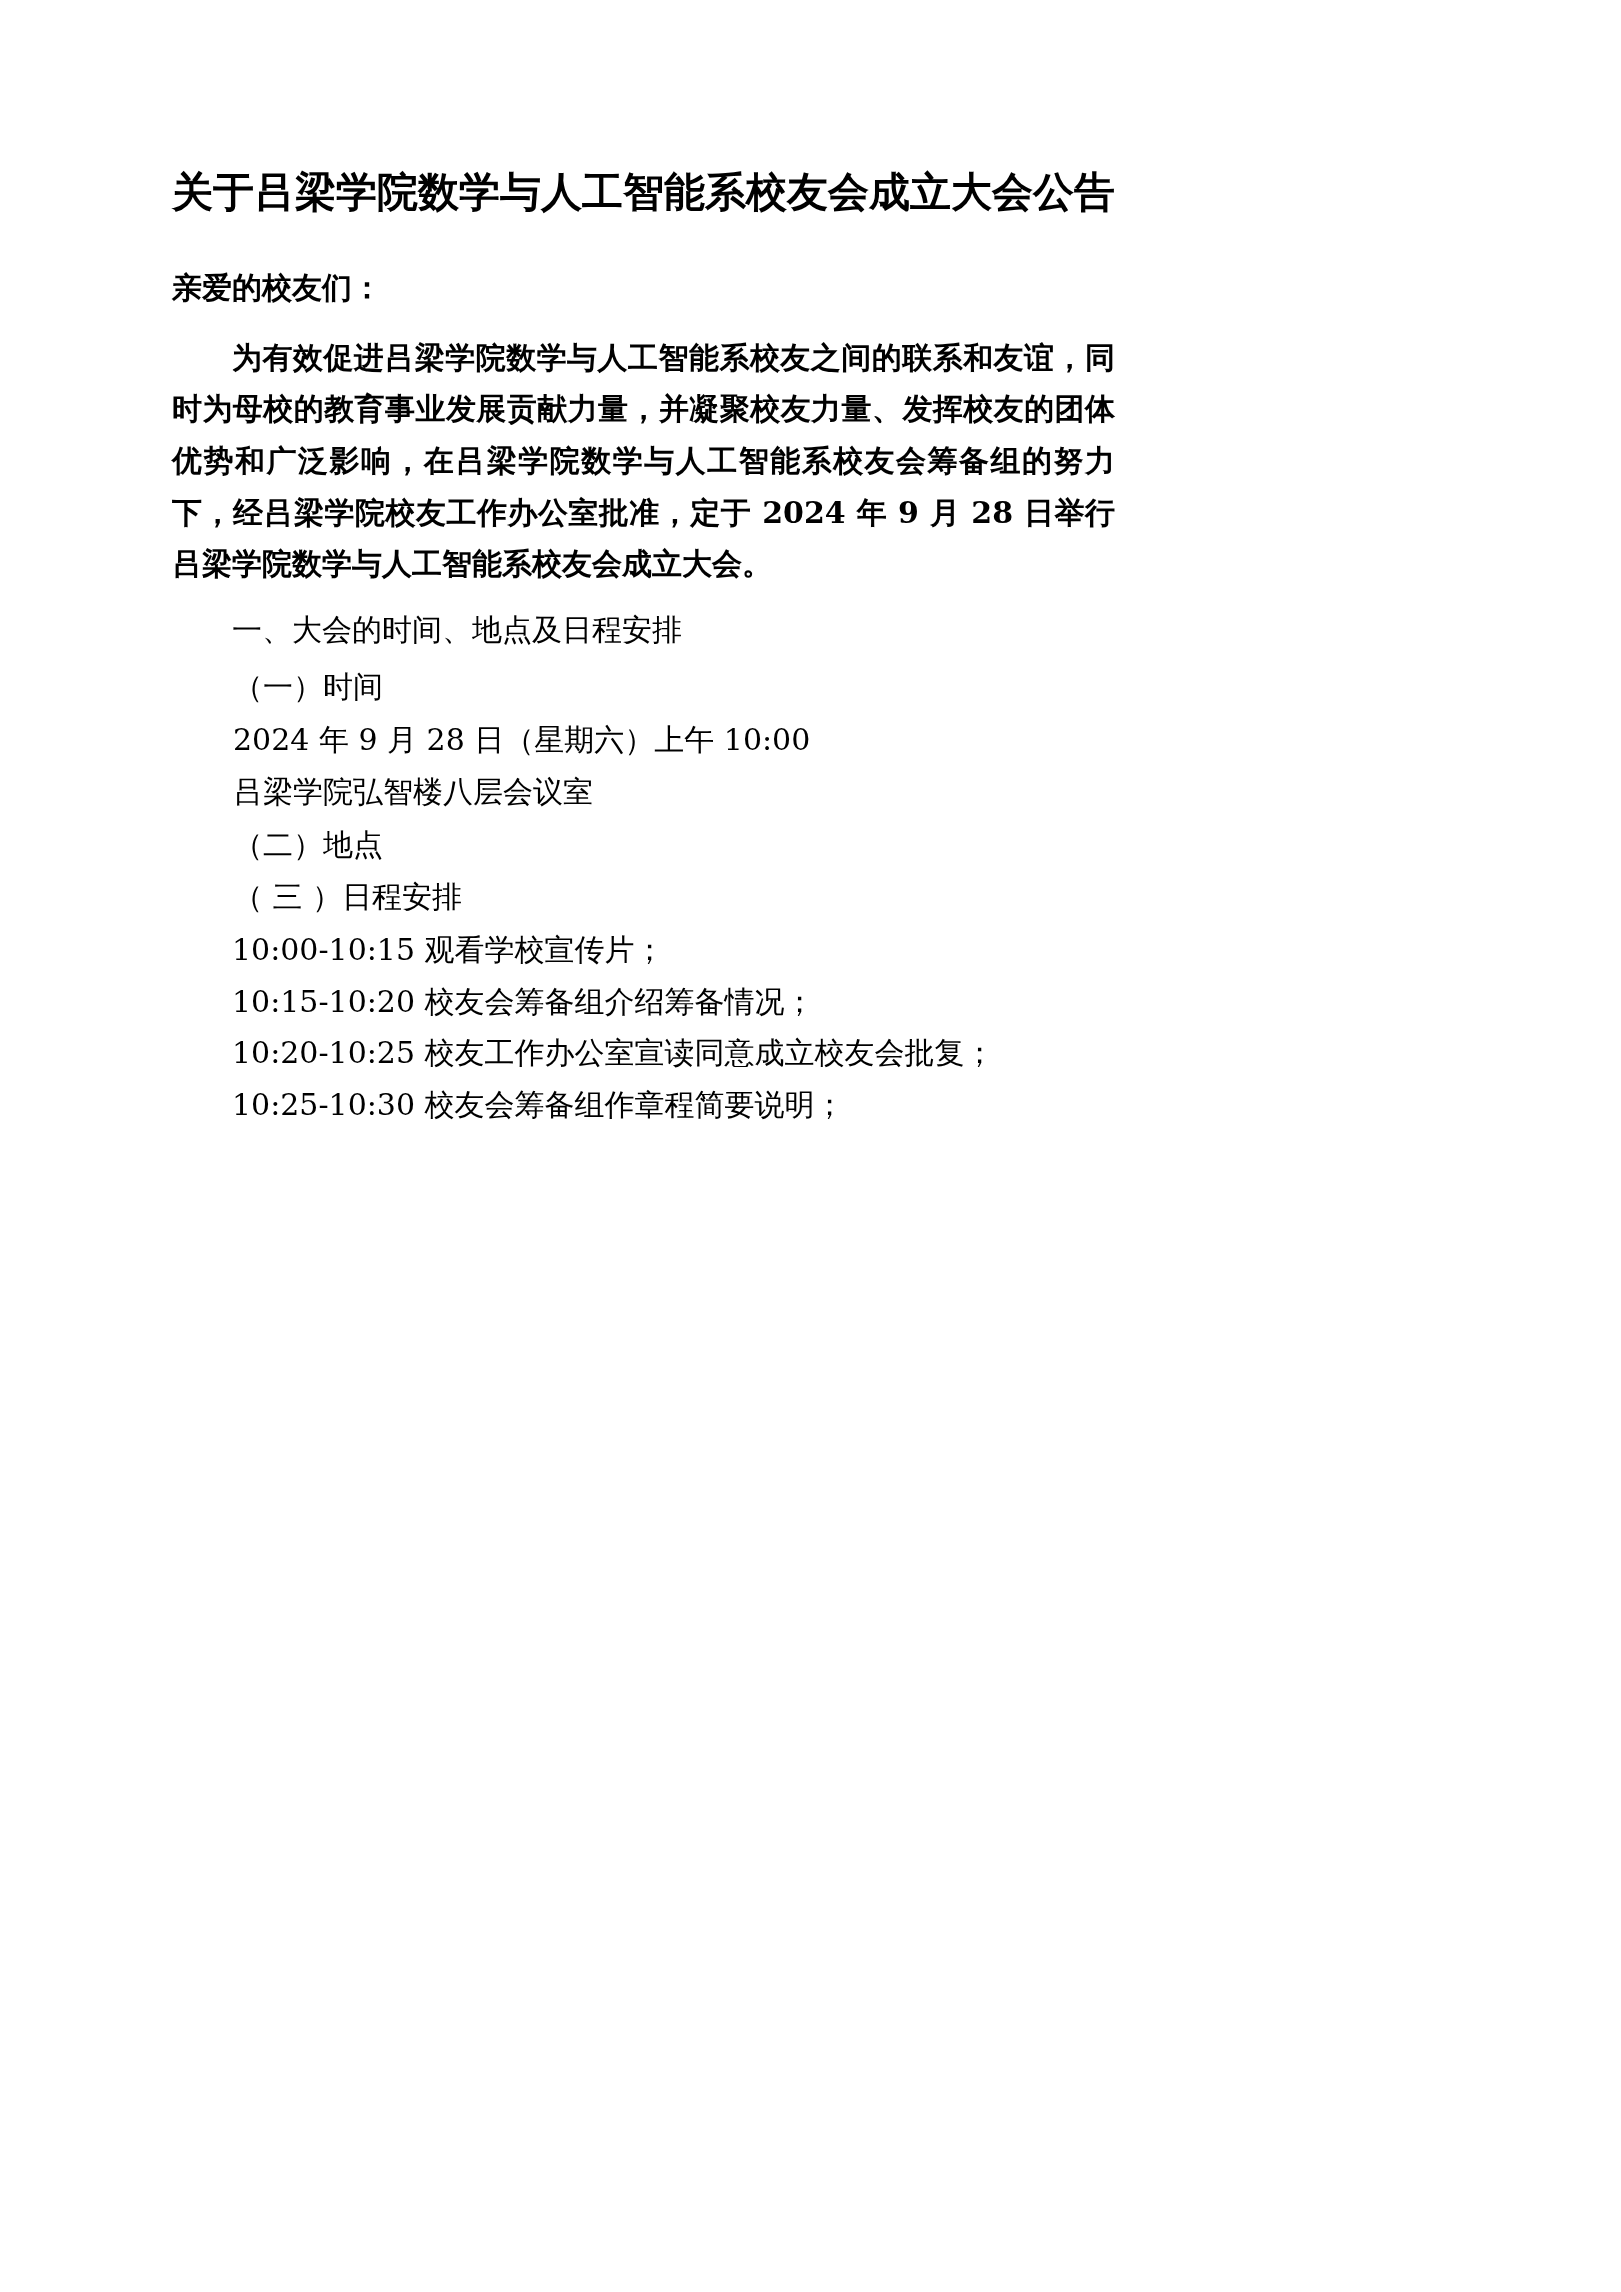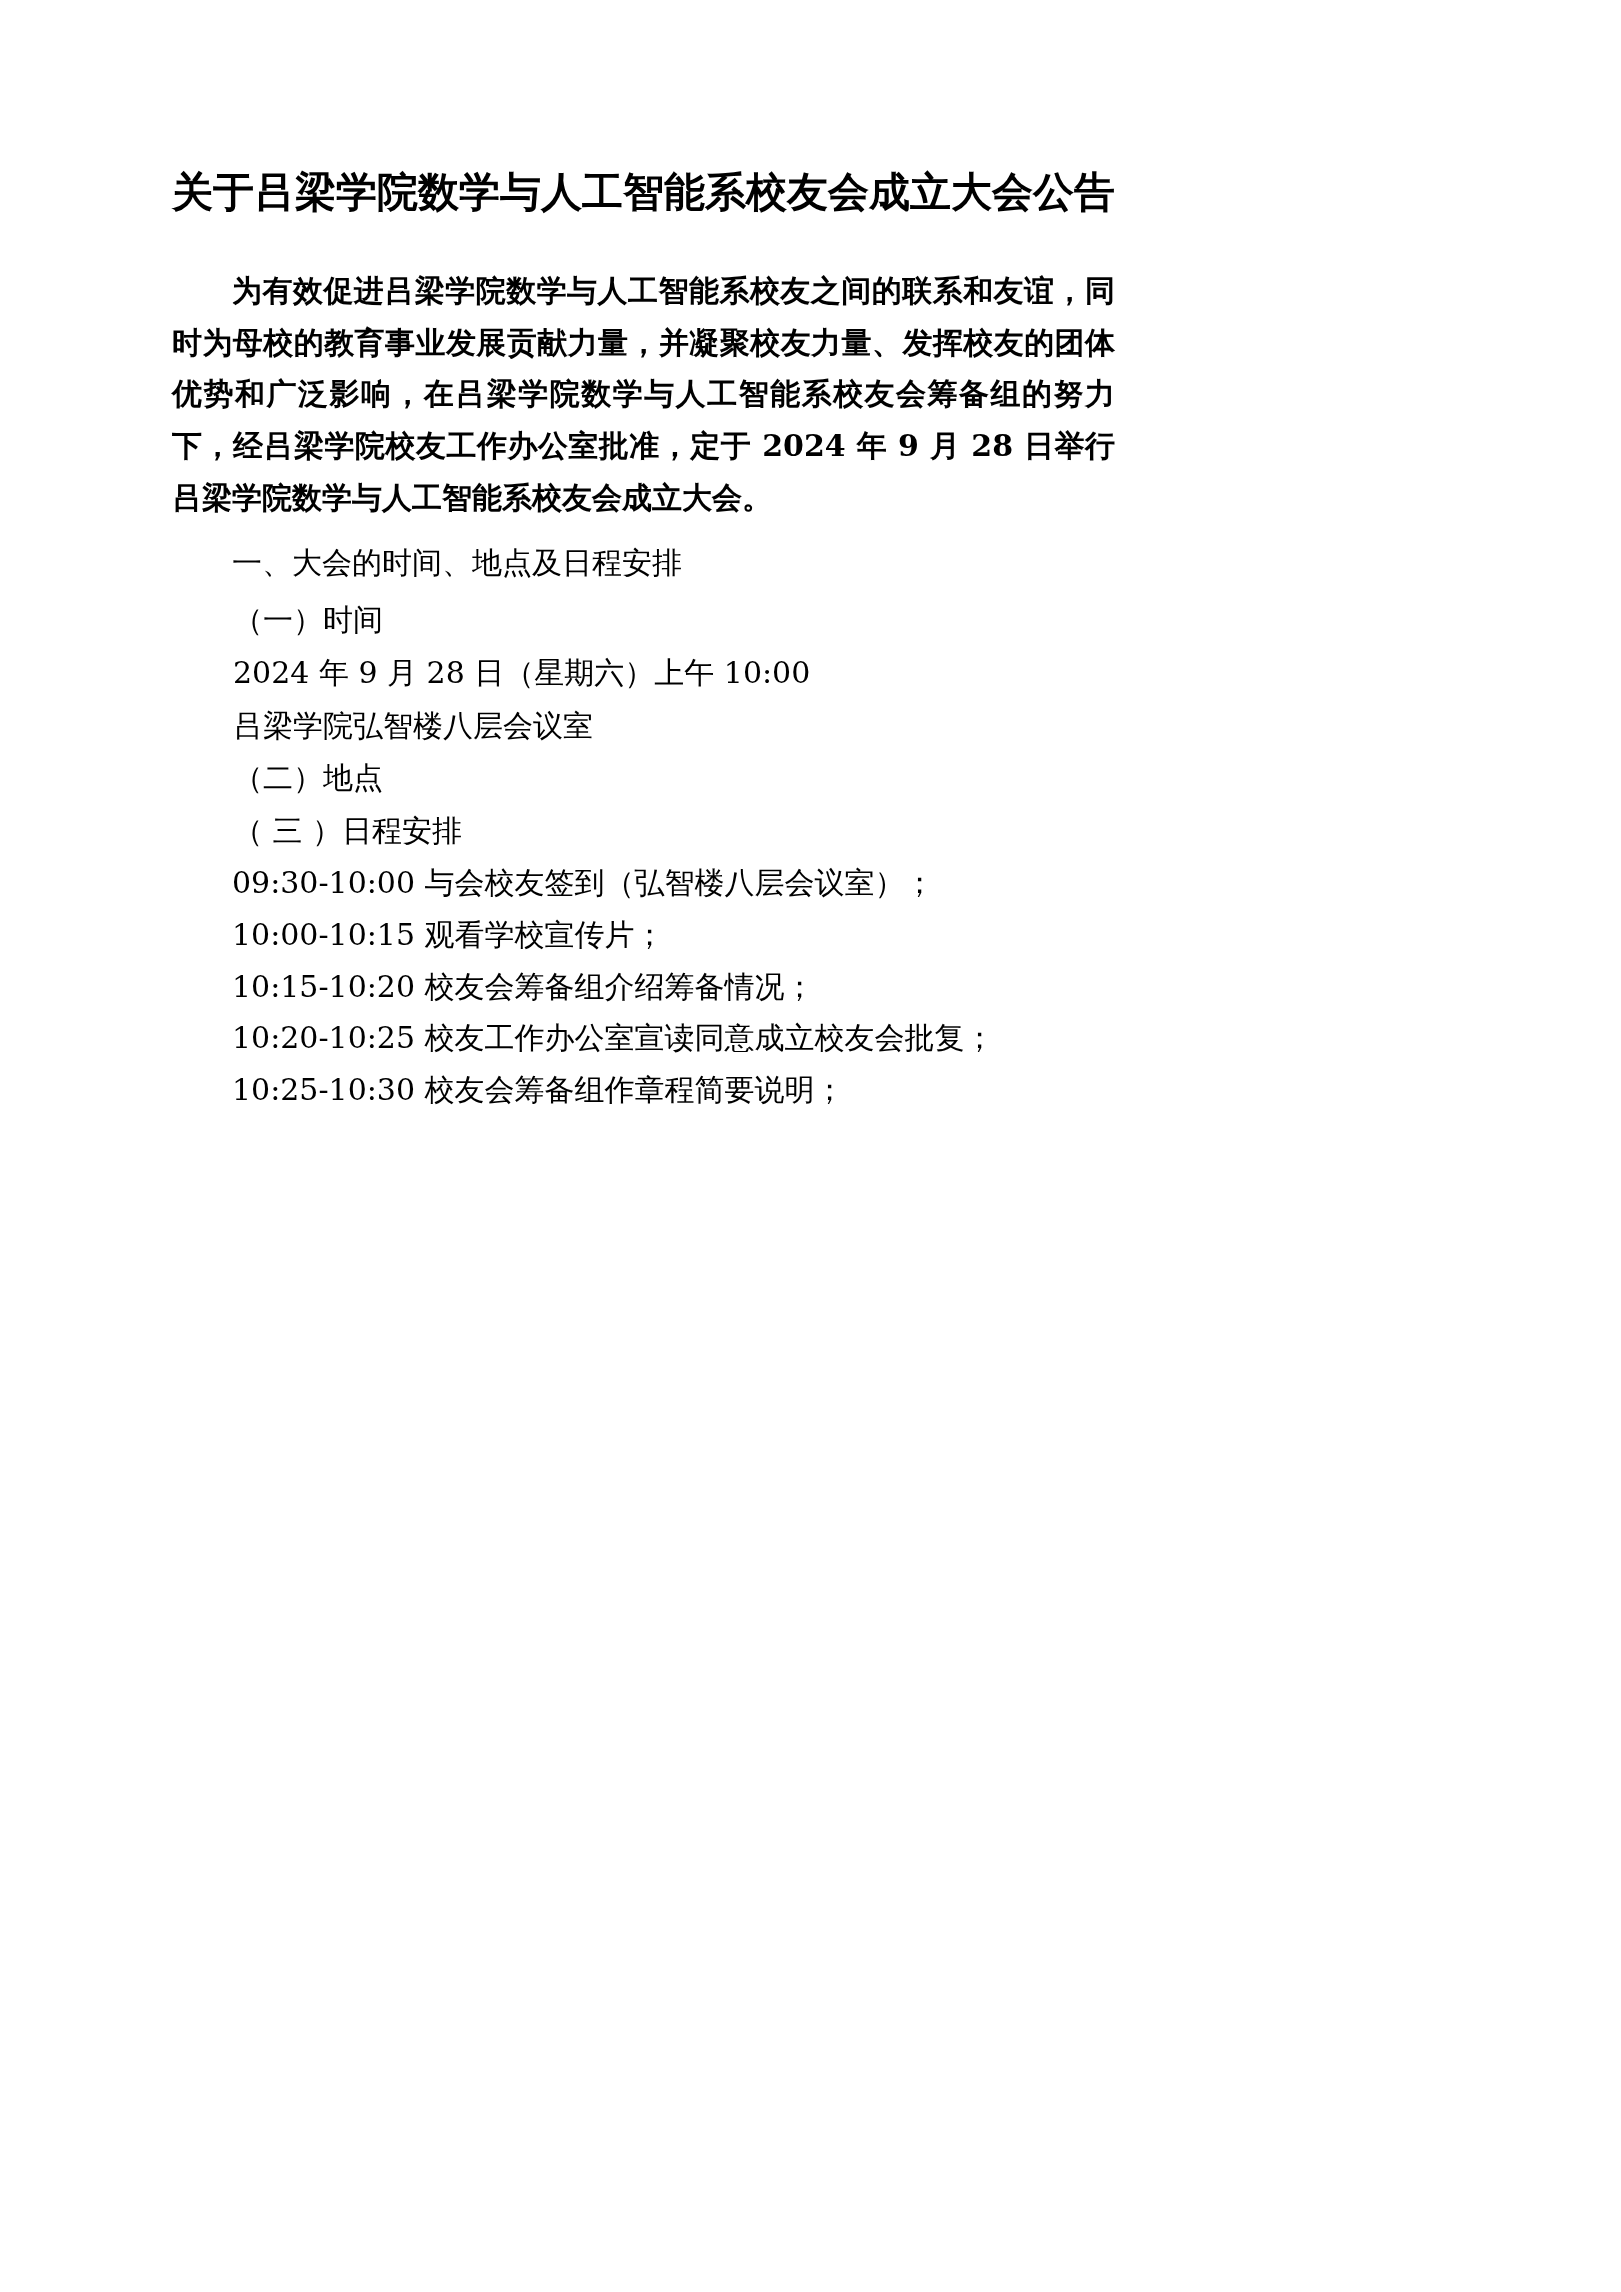--- a/index.html
+++ b/index.html
@@ -76,33 +76,33 @@
     text-indent: 2em;
   }
 </style>
 </head>
 <body>
 
 <div class="page">
 
   <h1 class="doc-title">关于吕梁学院数学与人工智能系校友会成立大会公告</h1>
 
+  <p class="salutation">亲爱的校友们：</p>
 
   <p class="body-par">为有效促进吕梁学院数学与人工智能系校友之间的联系和友谊，同时为母校的教育事业发展贡献力量，并凝聚校友力量、发挥校友的团体优势和广泛影响，在吕梁学院数学与人工智能系校友会筹备组的努力下，经吕梁学院校友工作办公室批准，定于 2024 年 9 月 28 日举行吕梁学院数学与人工智能系校友会成立大会。</p>
 
   <p class="section-head">一、大会的时间、地点及日程安排</p>
 
   <p class="sub-line">（一）时间</p>
   <p class="sub-line">2024 年 9 月 28 日（星期六）上午 10:00</p>
 
   <p class="sub-line">吕梁学院弘智楼八层会议室</p>
   <p class="sub-line">（二）地点</p>
 
   <p class="sub-line">（ 三 ）日程安排</p>
 
-  <p class="sched-line">09:30-10:00 与会校友签到（弘智楼八层会议室）；</p>
   <p class="sched-line">10:00-10:15 观看学校宣传片；</p>
   <p class="sched-line">10:15-10:20 校友会筹备组介绍筹备情况；</p>
   <p class="sched-line wrap">10:20-10:25 校友工作办公室宣读同意成立校友会批复；</p>
   <p class="sched-line">10:25-10:30 校友会筹备组作章程简要说明；</p>
 
 </div>
 
 
 </body></html>

